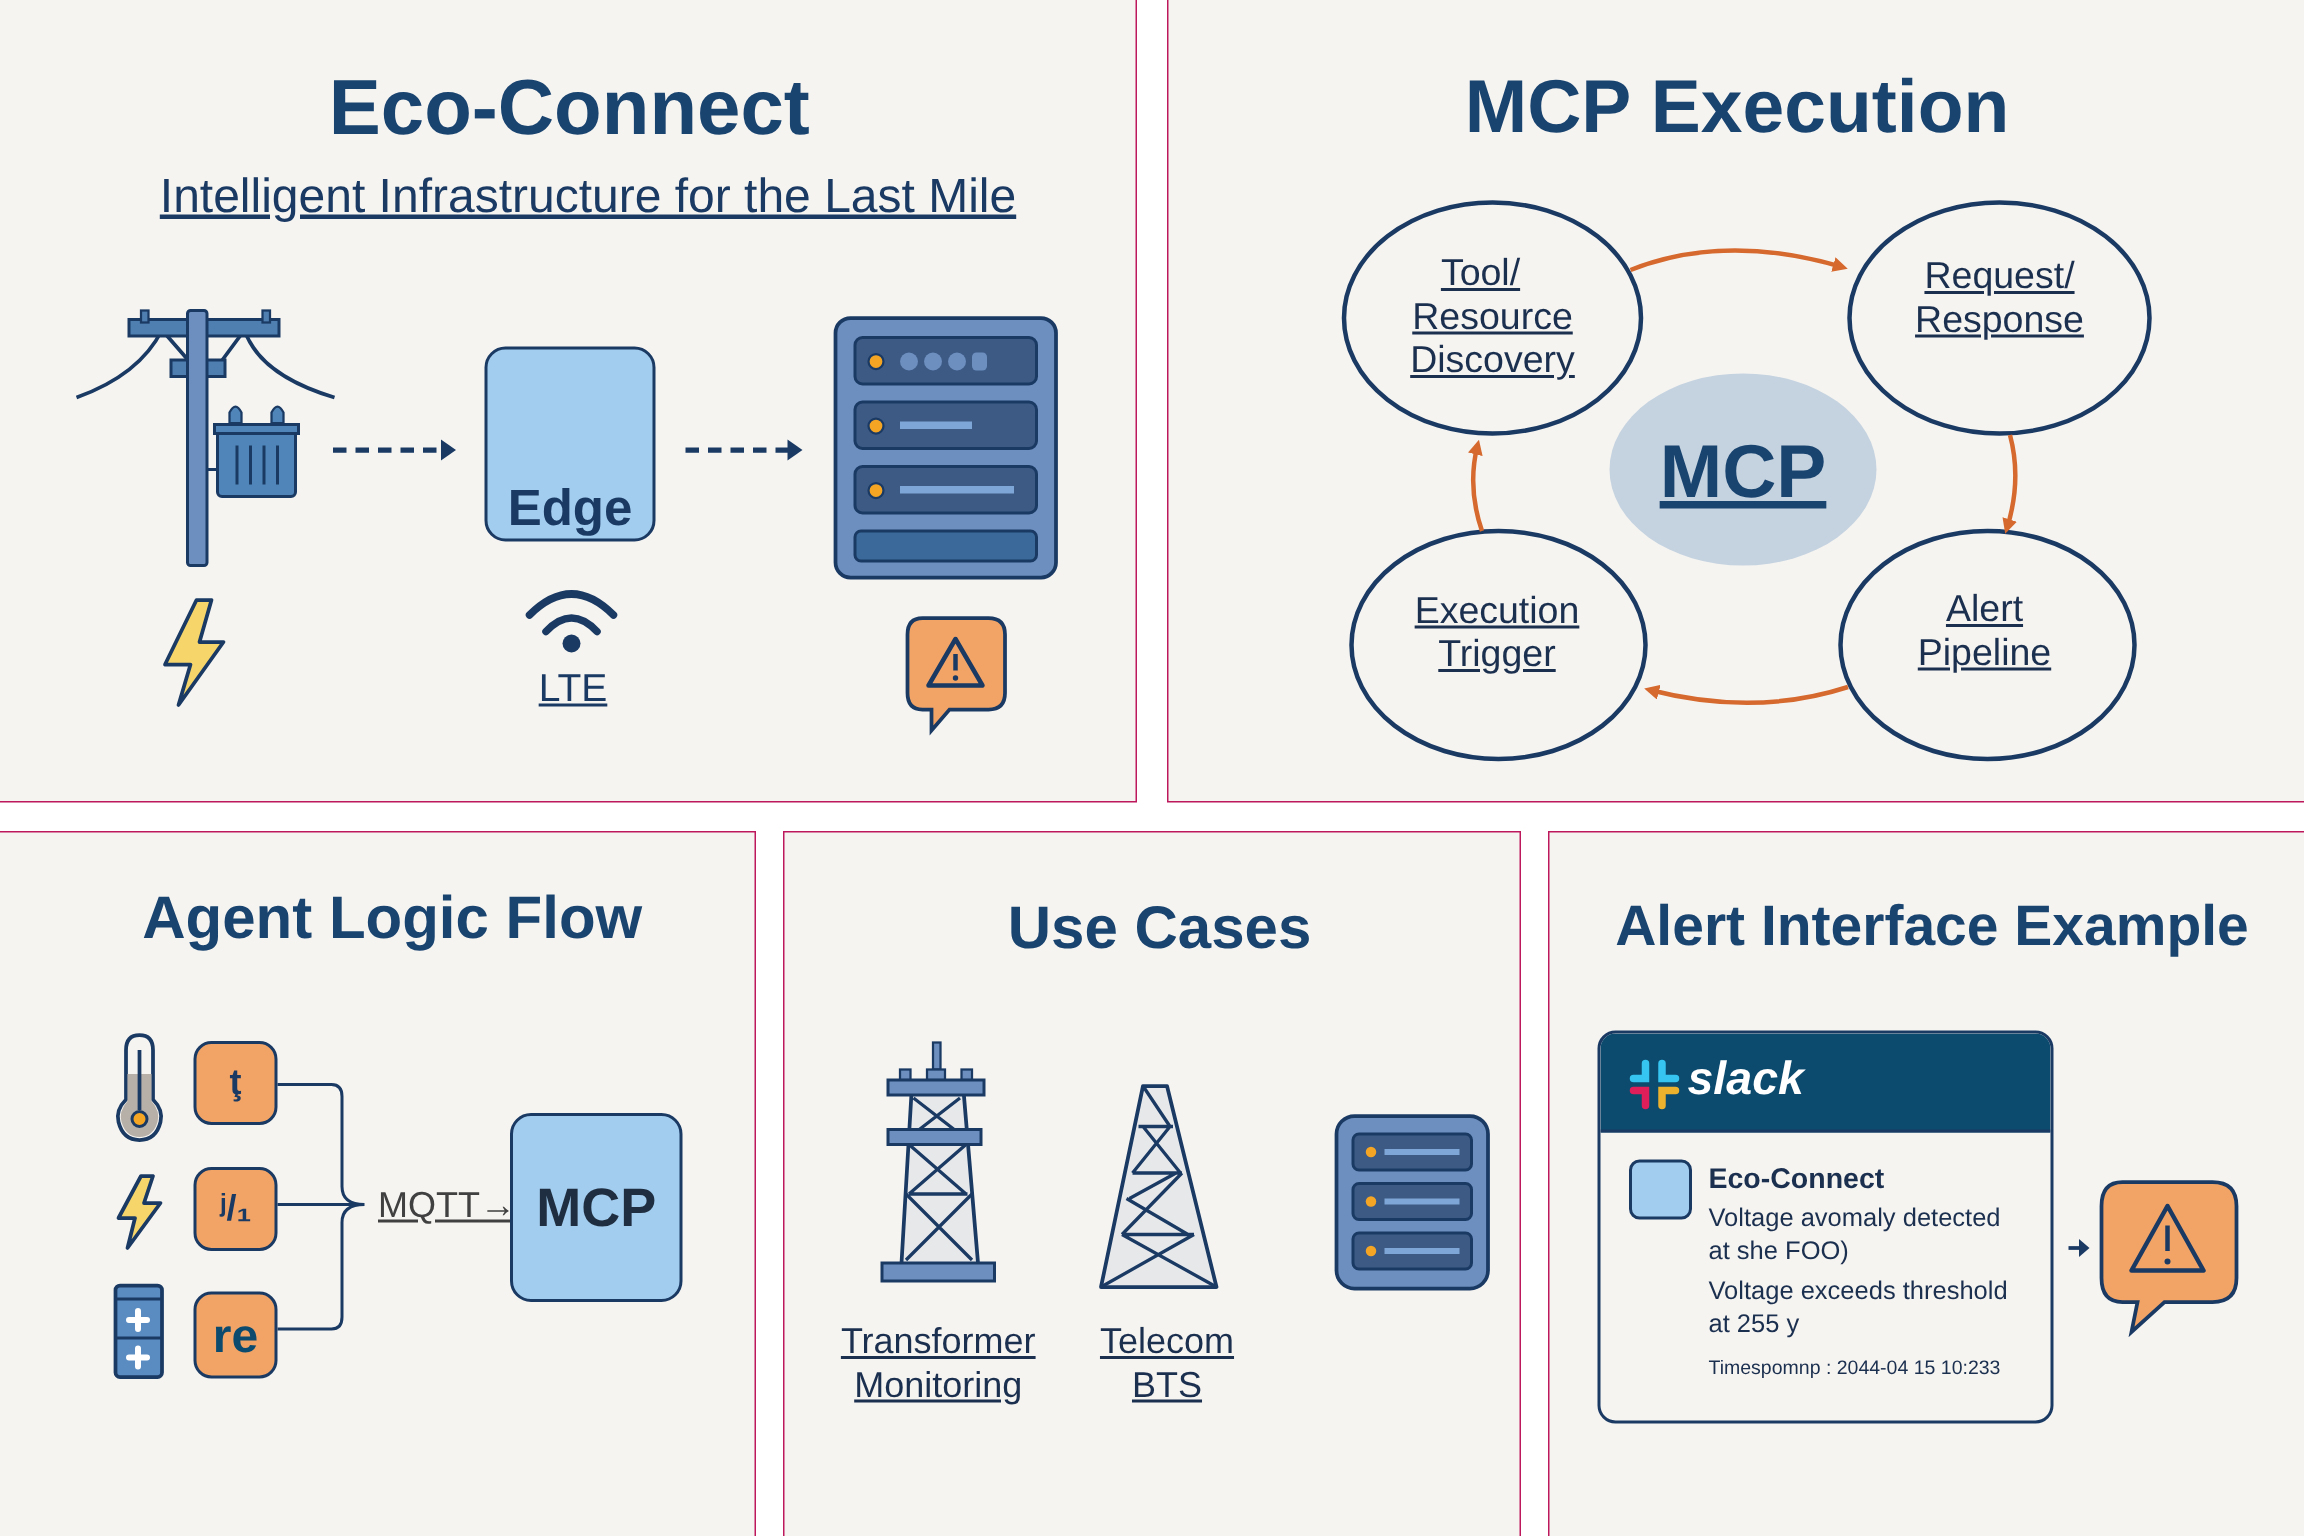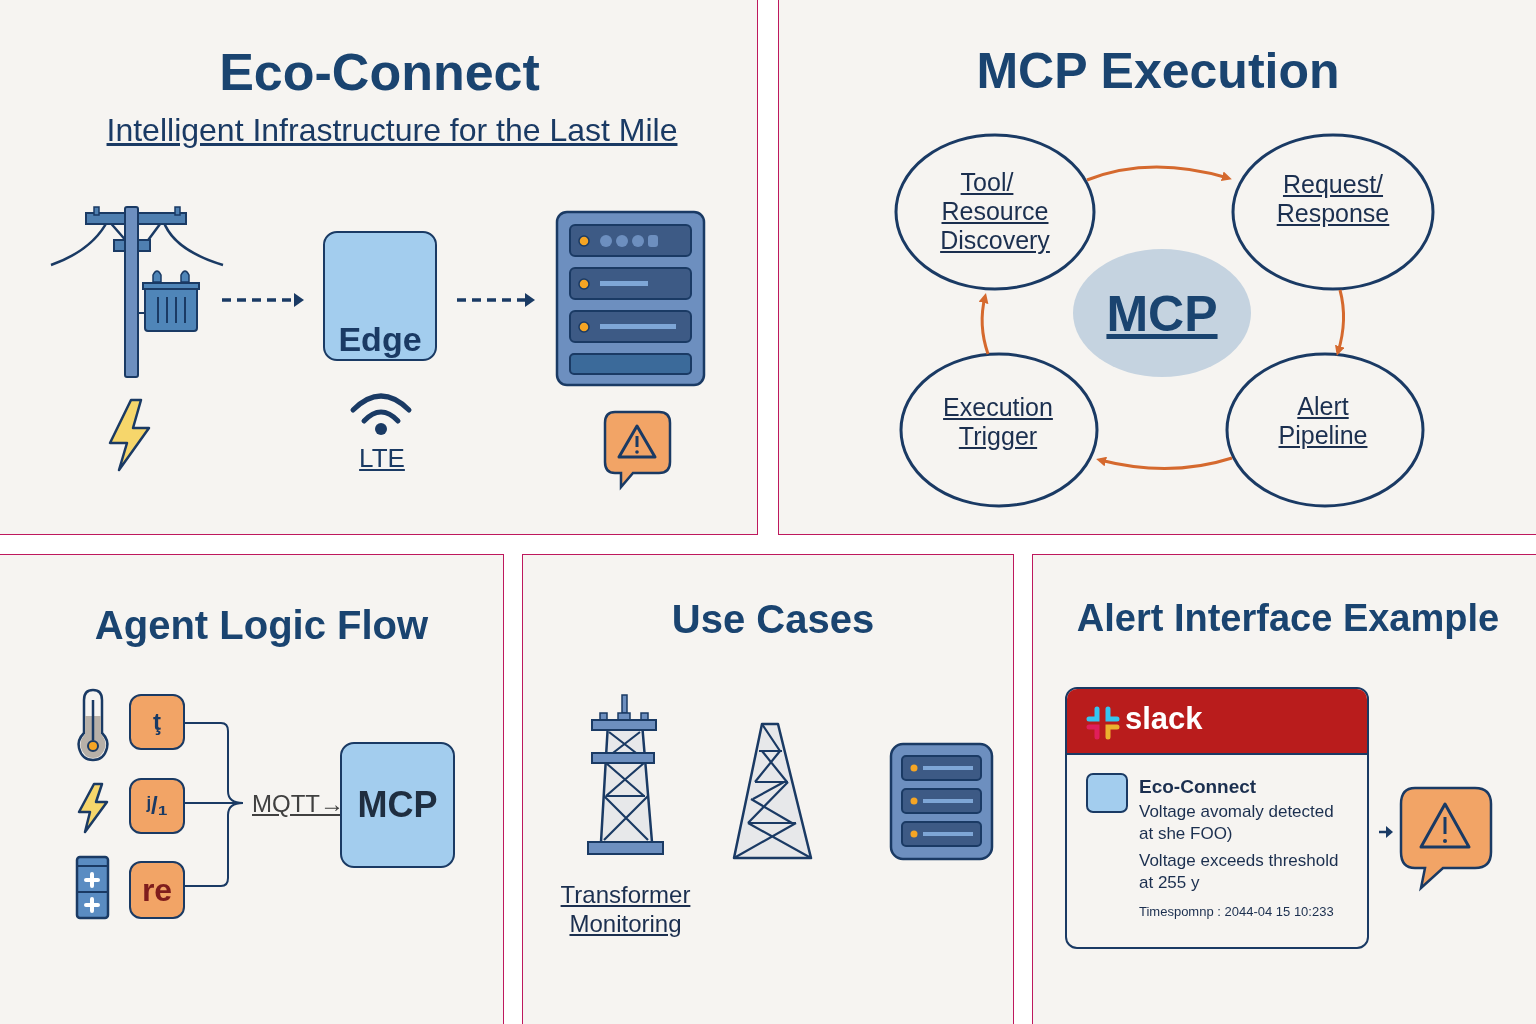--- a/index.html
+++ b/index.html
@@ -116,21 +116,21 @@
 <div class="lbl" style="left:1238px;top:392px;width:170px;font-size:25px;line-height:29px;">
   <div>Alert</div>
   <div>Pipeline</div>
 </div>
 <div class="lbl" style="left:913px;top:393px;width:170px;font-size:25px;line-height:29px;">
   <div>Execution</div>
   <div>Trigger</div>
 </div>
 
 <div class="panel" style="left:-1px;top:554px;width:505px;height:472px;">
-  <div class="title" style="top:48px;font-size:40px;left:20px;">Agent Logic Flow</div>
+  <div class="title" style="top:35px;font-size:40px;left:20px;">Agent Logic Flow</div>
 
   <svg style="left:76px;top:133px;" width="34" height="75">
     <path d="M8,12 Q8,2 17,2 Q26,2 26,12 V45 Q33,52 31,60 Q28,72 17,72 Q6,72 3,60 Q1,52 8,45 Z" fill="#f6f4f1" stroke="#1a3a64" stroke-width="2.5"></path>
     <path d="M9,28 H25 V46 Q31,53 29,60 Q26,70 17,70 Q8,70 5,60 Q3,53 9,46 Z" fill="#b7b0a8"></path>
     <line x1="17" y1="12" x2="17" y2="52" stroke="#1a3a64" stroke-width="2.5"></line>
     <circle cx="17" cy="58" r="5" fill="#f5a524" stroke="#1a3a64" stroke-width="2"></circle>
   </svg>
   <svg style="left:76px;top:227px;" width="34" height="52">
     <path d="M18,2 L3,30 L14,30 L9,50 L31,20 L20,20 L26,2 Z" fill="#f6d66b" stroke="#1a3a64" stroke-width="2.5" stroke-linejoin="round"></path>
   </svg>
@@ -141,21 +141,21 @@
     <path d="M16,18 V30 M10,24 H22" stroke="#ffffff" stroke-width="4" stroke-linecap="round"></path>
     <path d="M16,43 V55 M10,49 H22" stroke="#ffffff" stroke-width="4" stroke-linecap="round"></path>
   </svg>
 
   <div style="position:absolute;left:129px;top:139px;width:56px;height:56px;background:#f2a466;border:2.5px solid #1a3a64;border-radius:12px;box-sizing:border-box;display:flex;align-items:center;justify-content:center;font-size:24px;font-weight:bold;color:#1a3a64;">
     <span>ţ</span>
   </div>
   <div style="position:absolute;left:129px;top:223px;width:56px;height:56px;background:#f2a466;border:2.5px solid #1a3a64;border-radius:12px;box-sizing:border-box;display:flex;align-items:center;justify-content:center;font-size:24px;font-weight:bold;color:#1a3a64;">
     <span>ʲ/₁</span>
   </div>
-  <div style="position:absolute;left:129px;top:306px;width:56px;height:58px;background:#f2a466;border:2.5px solid #1a3a64;border-radius:12px;box-sizing:border-box;display:flex;align-items:center;justify-content:center;font-size:32px;font-weight:bold;color:#7f1d1d;">
+  <div style="position:absolute;left:129px;top:306px;width:56px;height:58px;background:#f2a466;border:2.5px solid #1a3a64;border-radius:12px;box-sizing:border-box;display:flex;align-items:center;justify-content:center;font-size:32px;font-weight:bold;color:#0c4a6e;">
     <span>re</span>
   </div>
 
   <svg style="left:185px;top:160px;" width="70" height="180">
     <path d="M0,8 H36 Q43,8 43,16 V76 Q43,88 58,88 M0,88 H58 M0,171 H36 Q43,171 43,163 V100 Q43,88 58,88" fill="none" stroke="#1a3a64" stroke-width="2"></path>
   </svg>
   <div class="lbl" style="left:252px;top:235px;font-size:24px;color:#404040;text-align:left;white-space:nowrap;">
     <span>MQTT</span><span>→</span>
   </div>
   <div style="position:absolute;left:340px;top:187px;width:115px;height:126px;background:#a3cdee;border:2.5px solid #1a3a64;border-radius:14px;box-sizing:border-box;display:flex;align-items:center;justify-content:center;">
@@ -192,27 +192,31 @@
     <rect x="33" y="56" width="50" height="4" fill="#7ea6d6"></rect>
     <rect x="12" y="79" width="79" height="24" rx="4" fill="#3d5a85" stroke="#1a3a64" stroke-width="2"></rect>
     <circle cx="24" cy="91" r="3.5" fill="#f5a524"></circle>
     <rect x="33" y="89" width="50" height="4" fill="#7ea6d6"></rect>
   </svg>
 
   <div class="lbl" style="left:20px;top:325px;width:165px;font-size:24px;line-height:29px;">
     <div>Transformer</div>
     <div>Monitoring</div>
   </div>
+  <div class="lbl" style="left:185px;top:325px;width:140px;font-size:24px;line-height:29px;">
+    <div>Telecom</div>
+    <div>BTS</div>
+  </div>
 </div>
 
 <div class="panel" style="left:1032px;top:554px;width:506px;height:472px;">
   <div class="title" style="top:42px;font-size:38px;left:6px;">Alert Interface Example</div>
 
   <div style="position:absolute;left:32px;top:132px;width:304px;height:262px;background:#f6f4f1;border:2.5px solid #1a3a64;border-radius:12px;box-sizing:border-box;overflow:hidden;">
-    <div style="height:64px;background:#b91c1c;border-bottom:2px solid #1a3a64;position:relative;">
+    <div style="height:64px;background:#0c4a6e;border-bottom:2px solid #1a3a64;position:relative;font-style:italic;">
       <svg style="left:19px;top:17px;" width="34" height="34">
         <path d="M11,3 V13 H3" fill="none" stroke="#36c5f0" stroke-width="5" stroke-linecap="round"></path>
         <path d="M22,3 V13 H31" fill="none" stroke="#36c5f0" stroke-width="5" stroke-linecap="round"></path>
         <path d="M3,21 H11 V31" fill="none" stroke="#e01e5a" stroke-width="5" stroke-linecap="round"></path>
         <path d="M31,21 H22 V31" fill="none" stroke="#ecb22e" stroke-width="5" stroke-linecap="round"></path>
       </svg>
       <span style="position:absolute;left:58px;top:12px;font-size:31px;font-weight:bold;color:#ffffff;">slack</span>
     </div>
     <div style="position:absolute;left:19px;top:84px;width:42px;height:40px;background:#a3cdee;border:2.5px solid #1a3a64;border-radius:7px;box-sizing:border-box;"></div>
     <div style="position:absolute;left:72px;top:86px;width:225px;color:#1b2f4f;">

